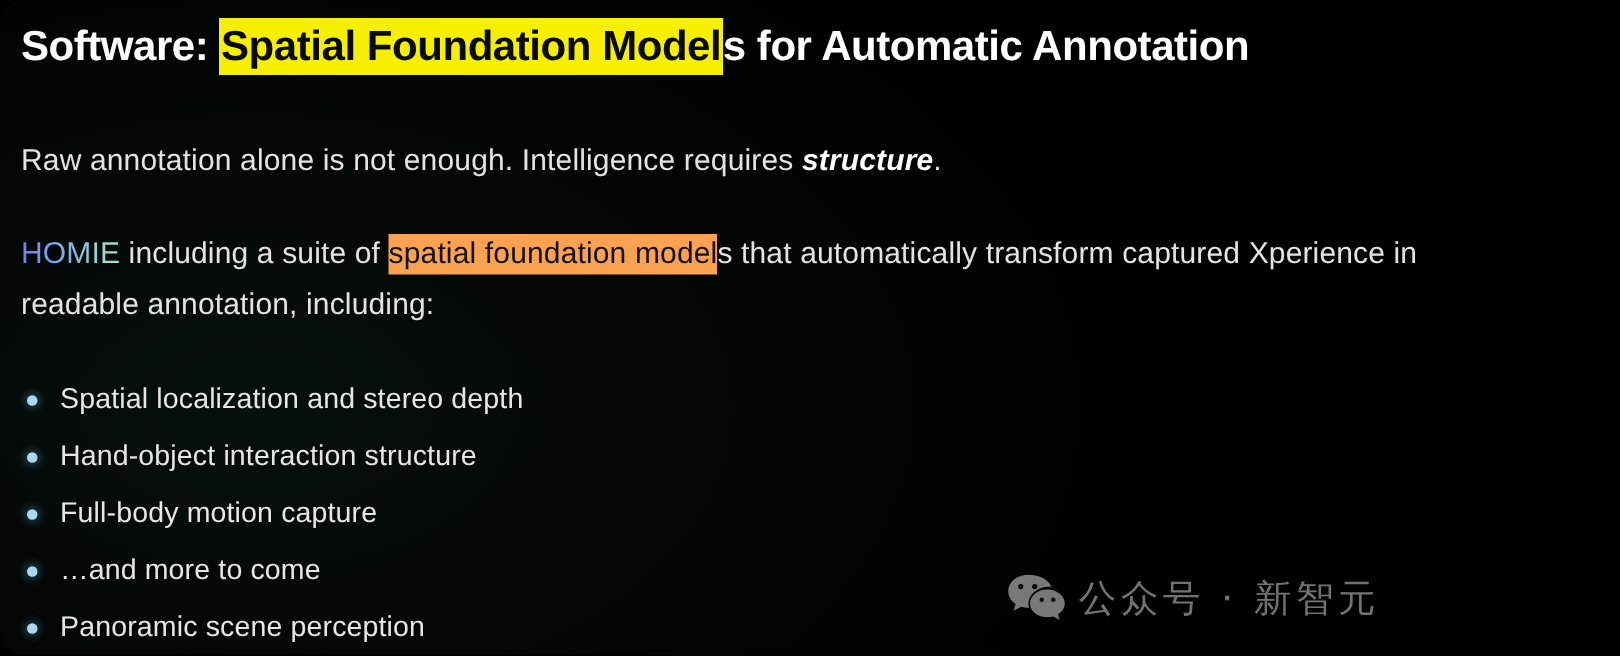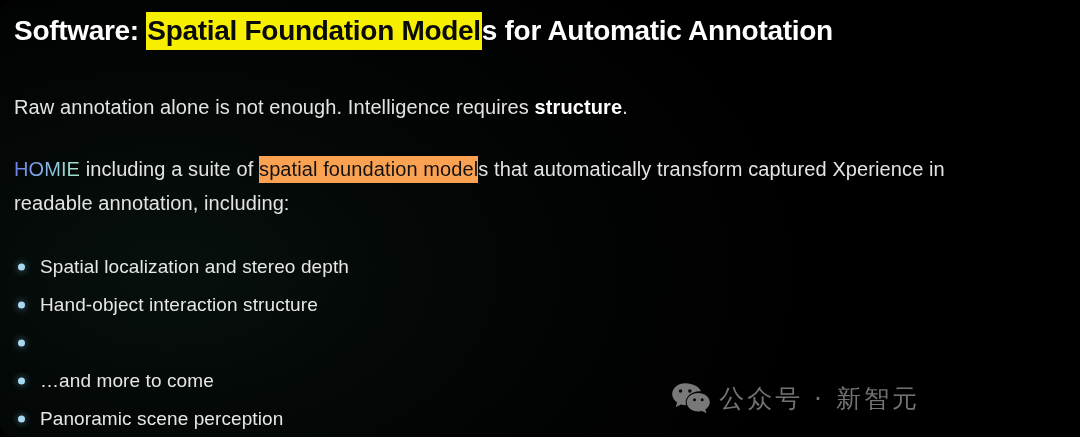--- a/index.html
+++ b/index.html
@@ -52,21 +52,21 @@
     left: 14px;
     font-size: 20px;
     line-height: 34px;
     font-weight: 400;
     color: #e3e3e3;
     letter-spacing: 0.1px;
   }
   .para-1 { top: 90px; white-space: nowrap; }
   .para-2 { top: 152px; width: 1060px; }
 
-  .bold { font-weight: 700; color: #ffffff; }
+  .bold { font-weight: 700; color: #ffffff; font-style: italic; }
 
   .homie {
     background: linear-gradient(90deg, #6f7ff0 0%, #7fa6ea 35%, #8fd0d8 70%, #a8e6c8 100%);
     -webkit-background-clip: text;
     background-clip: text;
     color: transparent;
     -webkit-text-fill-color: transparent;
     font-weight: 400;
     text-align: center;
   }
@@ -158,20 +158,21 @@
     <li class="bullet-row">
       <span class="bullet-dot"></span>
       <span class="bullet-text">Spatial localization and stereo depth</span>
     </li>
     <li class="bullet-row">
       <span class="bullet-dot"></span>
       <span class="bullet-text">Hand-object interaction structure</span>
     </li>
     <li class="bullet-row">
       <span class="bullet-dot"></span>
+      <span class="bullet-text">Full-body motion capture</span>
     </li>
     <li class="bullet-row">
       <span class="bullet-dot"></span>
       <span class="bullet-text">…and more to come</span>
     </li>
     <li class="bullet-row">
       <span class="bullet-dot"></span>
       <span class="bullet-text">Panoramic scene perception</span>
     </li>
   </ul>

